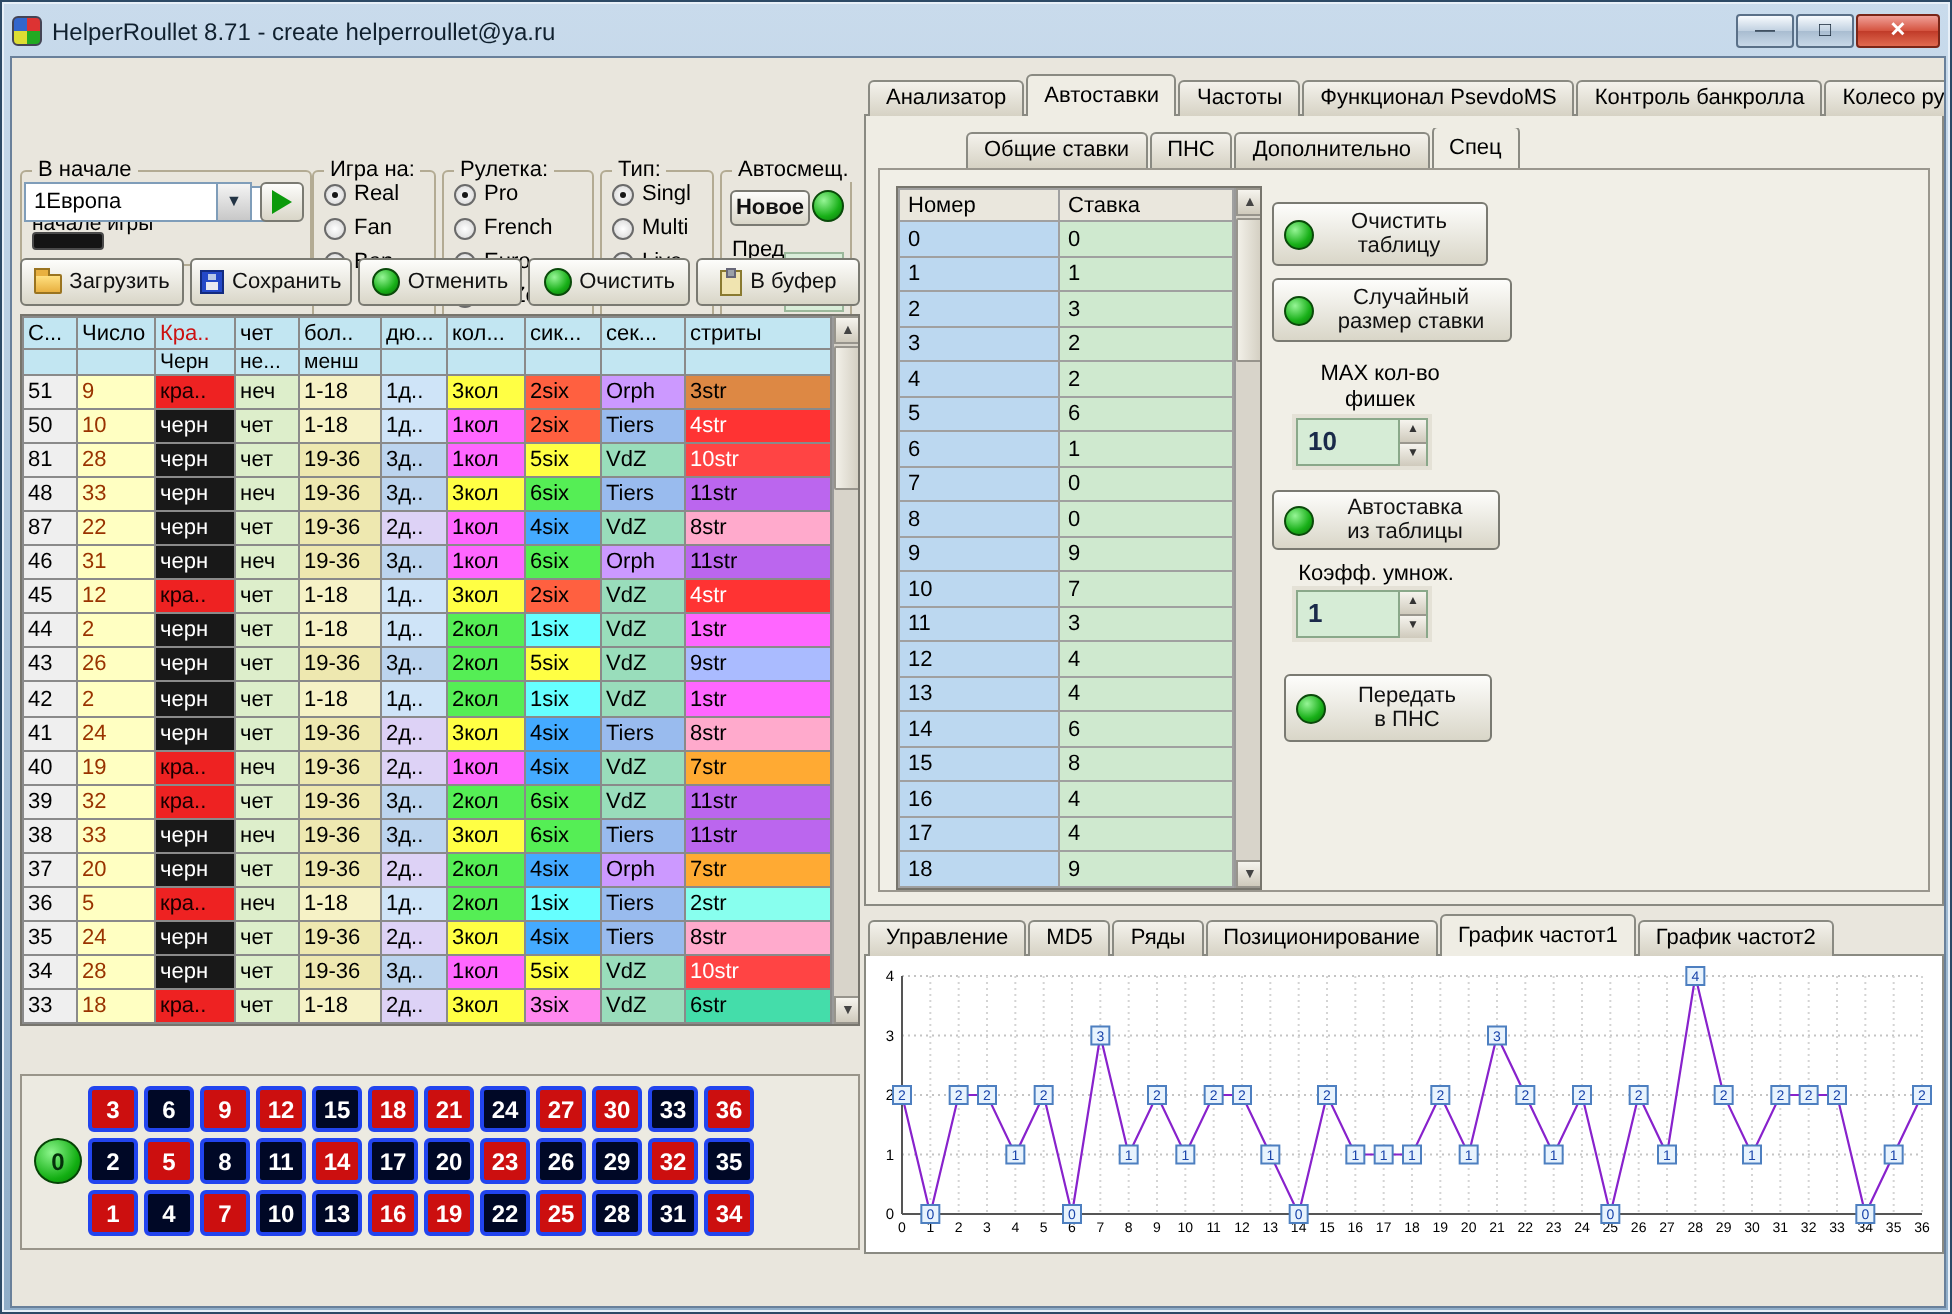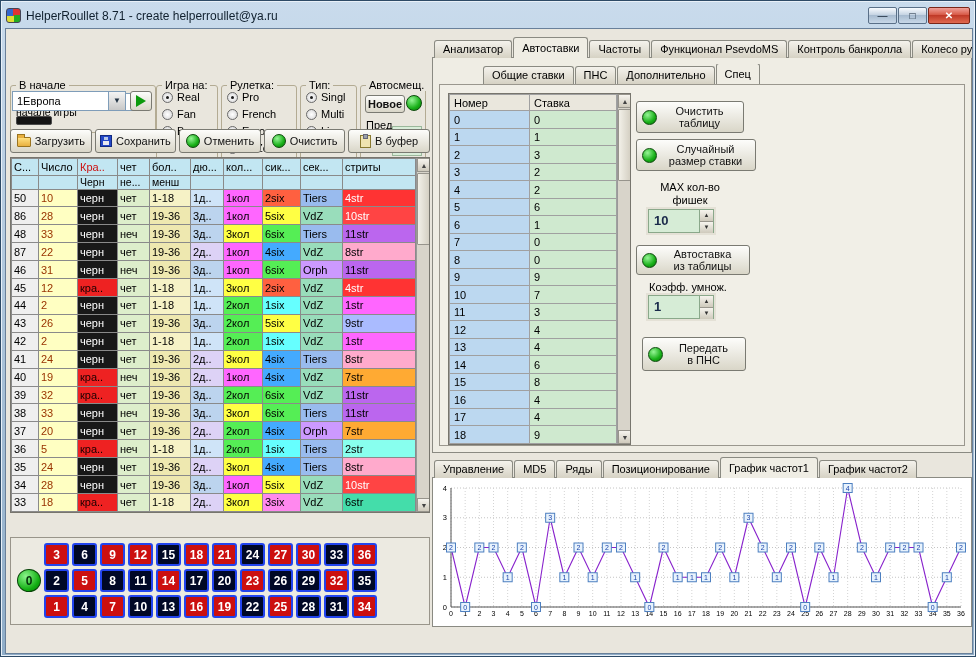--- a/index.html
+++ b/index.html
@@ -290,33 +290,45 @@
               <th class="hcell sub">Черн</th>
               <th class="hcell sub">не...</th>
               <th class="hcell sub">менш</th>
               <th class="hcell sub"></th>
               <th class="hcell sub"></th>
               <th class="hcell sub"></th>
               <th class="hcell sub"></th>
               <th class="hcell sub"></th>
             </tr>
             <tr class="drow">
+              <td class="cell c-spin">51</td>
+              <td class="cell c-num">9</td>
+              <td class="cell" style="background: rgb(238, 34, 34); color: rgb(26, 0, 0);">кра..</td>
+              <td class="cell" style="background: rgb(221, 238, 203);">неч</td>
+              <td class="cell" style="background: rgb(246, 242, 198);">1-18</td>
+              <td class="cell" style="background: rgb(207, 228, 248);">1д..</td>
+              <td class="cell" style="background: rgb(255, 255, 68);">3кол</td>
+              <td class="cell" style="background: rgb(255, 96, 64);">2six</td>
+              <td class="cell" style="background: rgb(204, 153, 255);">Orph</td>
+              <td class="cell" style="background: rgb(221, 136, 68);">3str</td>
+            </tr>
+            <tr class="drow">
               <td class="cell c-spin">50</td>
               <td class="cell c-num">10</td>
               <td class="cell" style="background: rgb(24, 24, 24); color: rgb(255, 255, 255);">черн</td>
               <td class="cell" style="background: rgb(221, 238, 203);">чет</td>
               <td class="cell" style="background: rgb(246, 242, 198);">1-18</td>
               <td class="cell" style="background: rgb(207, 228, 248);">1д..</td>
               <td class="cell" style="background: rgb(255, 102, 255);">1кол</td>
               <td class="cell" style="background: rgb(255, 96, 64);">2six</td>
               <td class="cell" style="background: rgb(153, 187, 238);">Tiers</td>
               <td class="cell" style="background: rgb(255, 51, 51); color: rgb(255, 255, 255);">4str</td>
             </tr>
             <tr class="drow">
-              <td class="cell c-spin">86</td>
+              <td class="cell c-spin">81</td>
               <td class="cell c-num">28</td>
               <td class="cell" style="background: rgb(24, 24, 24); color: rgb(255, 255, 255);">черн</td>
               <td class="cell" style="background: rgb(221, 238, 203);">чет</td>
               <td class="cell" style="background: rgb(238, 232, 176);">19-36</td>
               <td class="cell" style="background: rgb(188, 212, 238);">3д..</td>
               <td class="cell" style="background: rgb(255, 102, 255);">1кол</td>
               <td class="cell" style="background: rgb(255, 255, 68);">5six</td>
               <td class="cell" style="background: rgb(153, 221, 187);">VdZ</td>
               <td class="cell" style="background: rgb(255, 68, 68); color: rgb(255, 255, 255);">10str</td>
             </tr>

